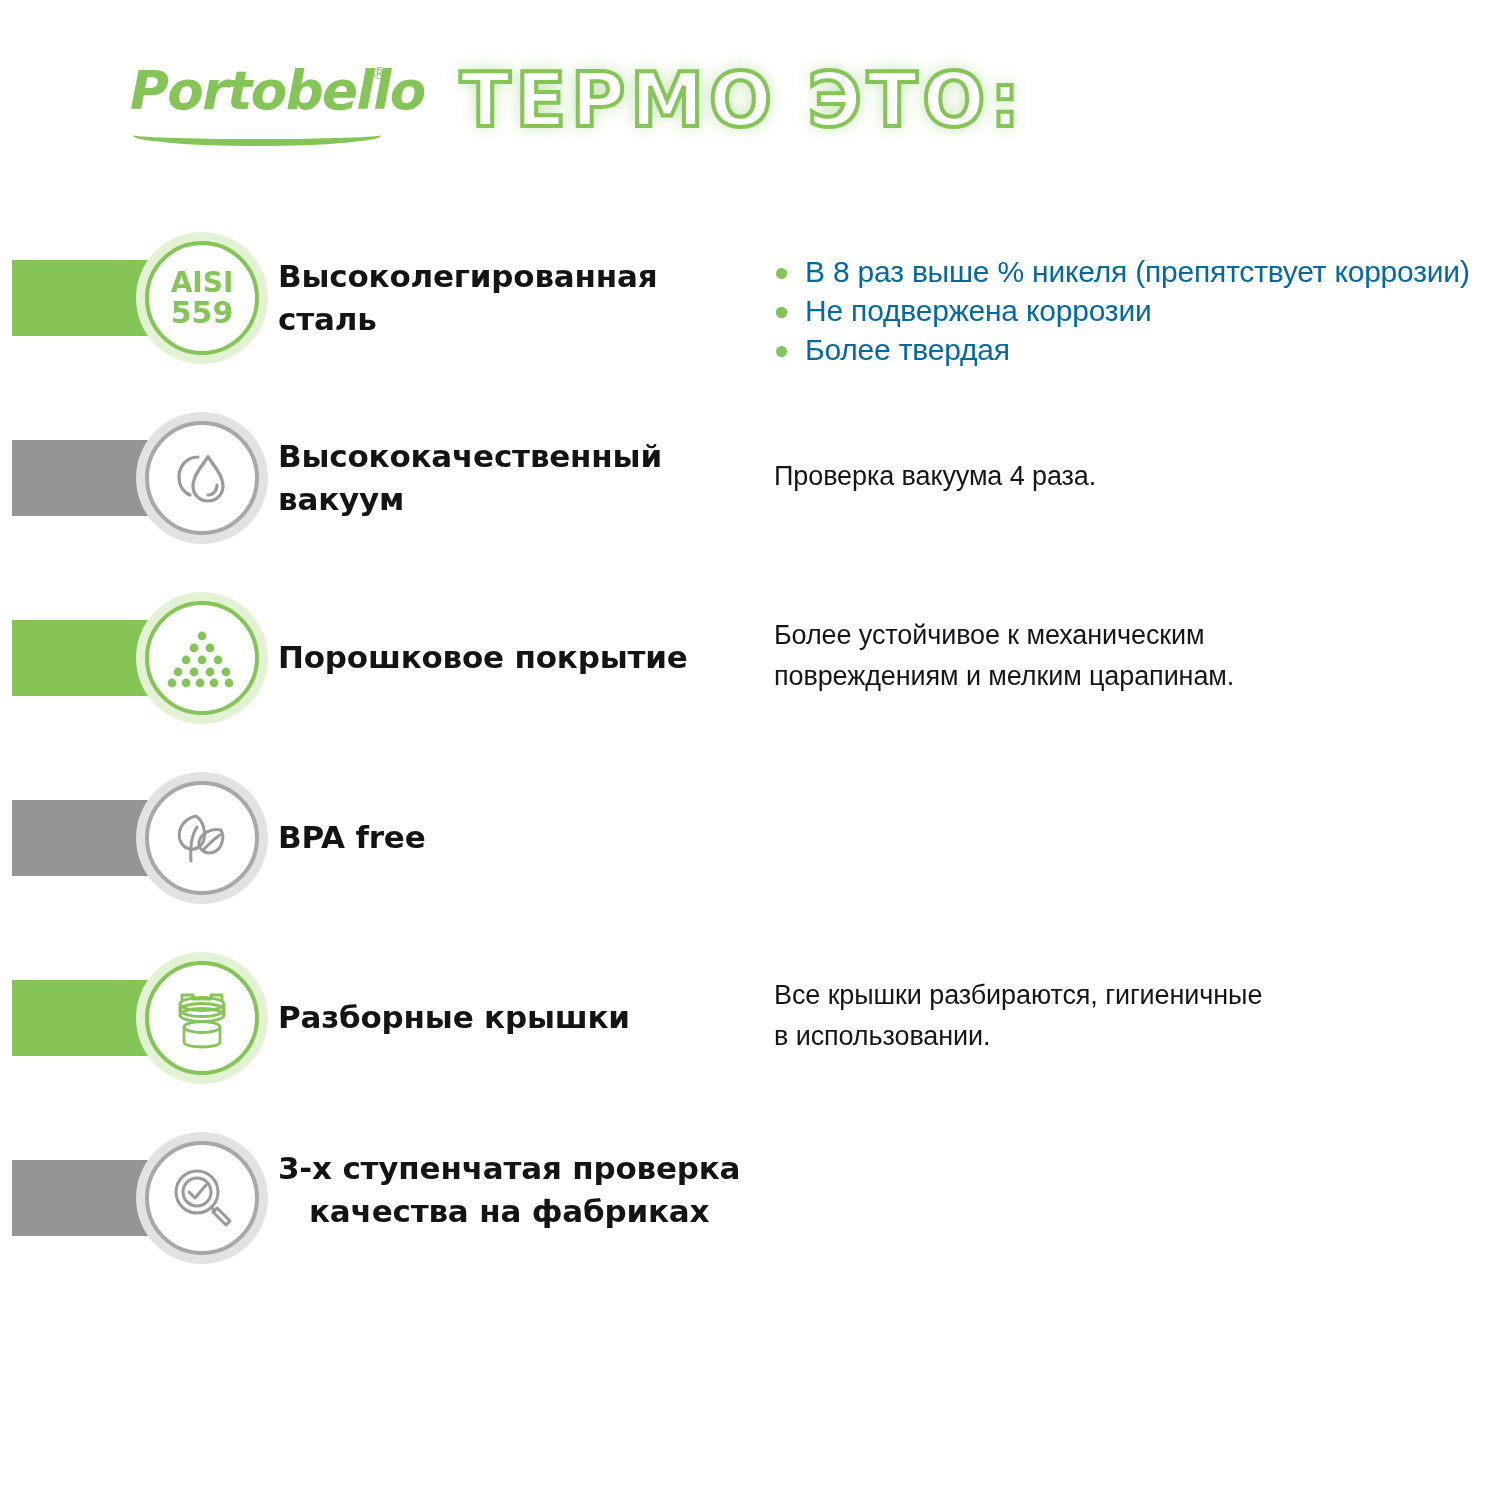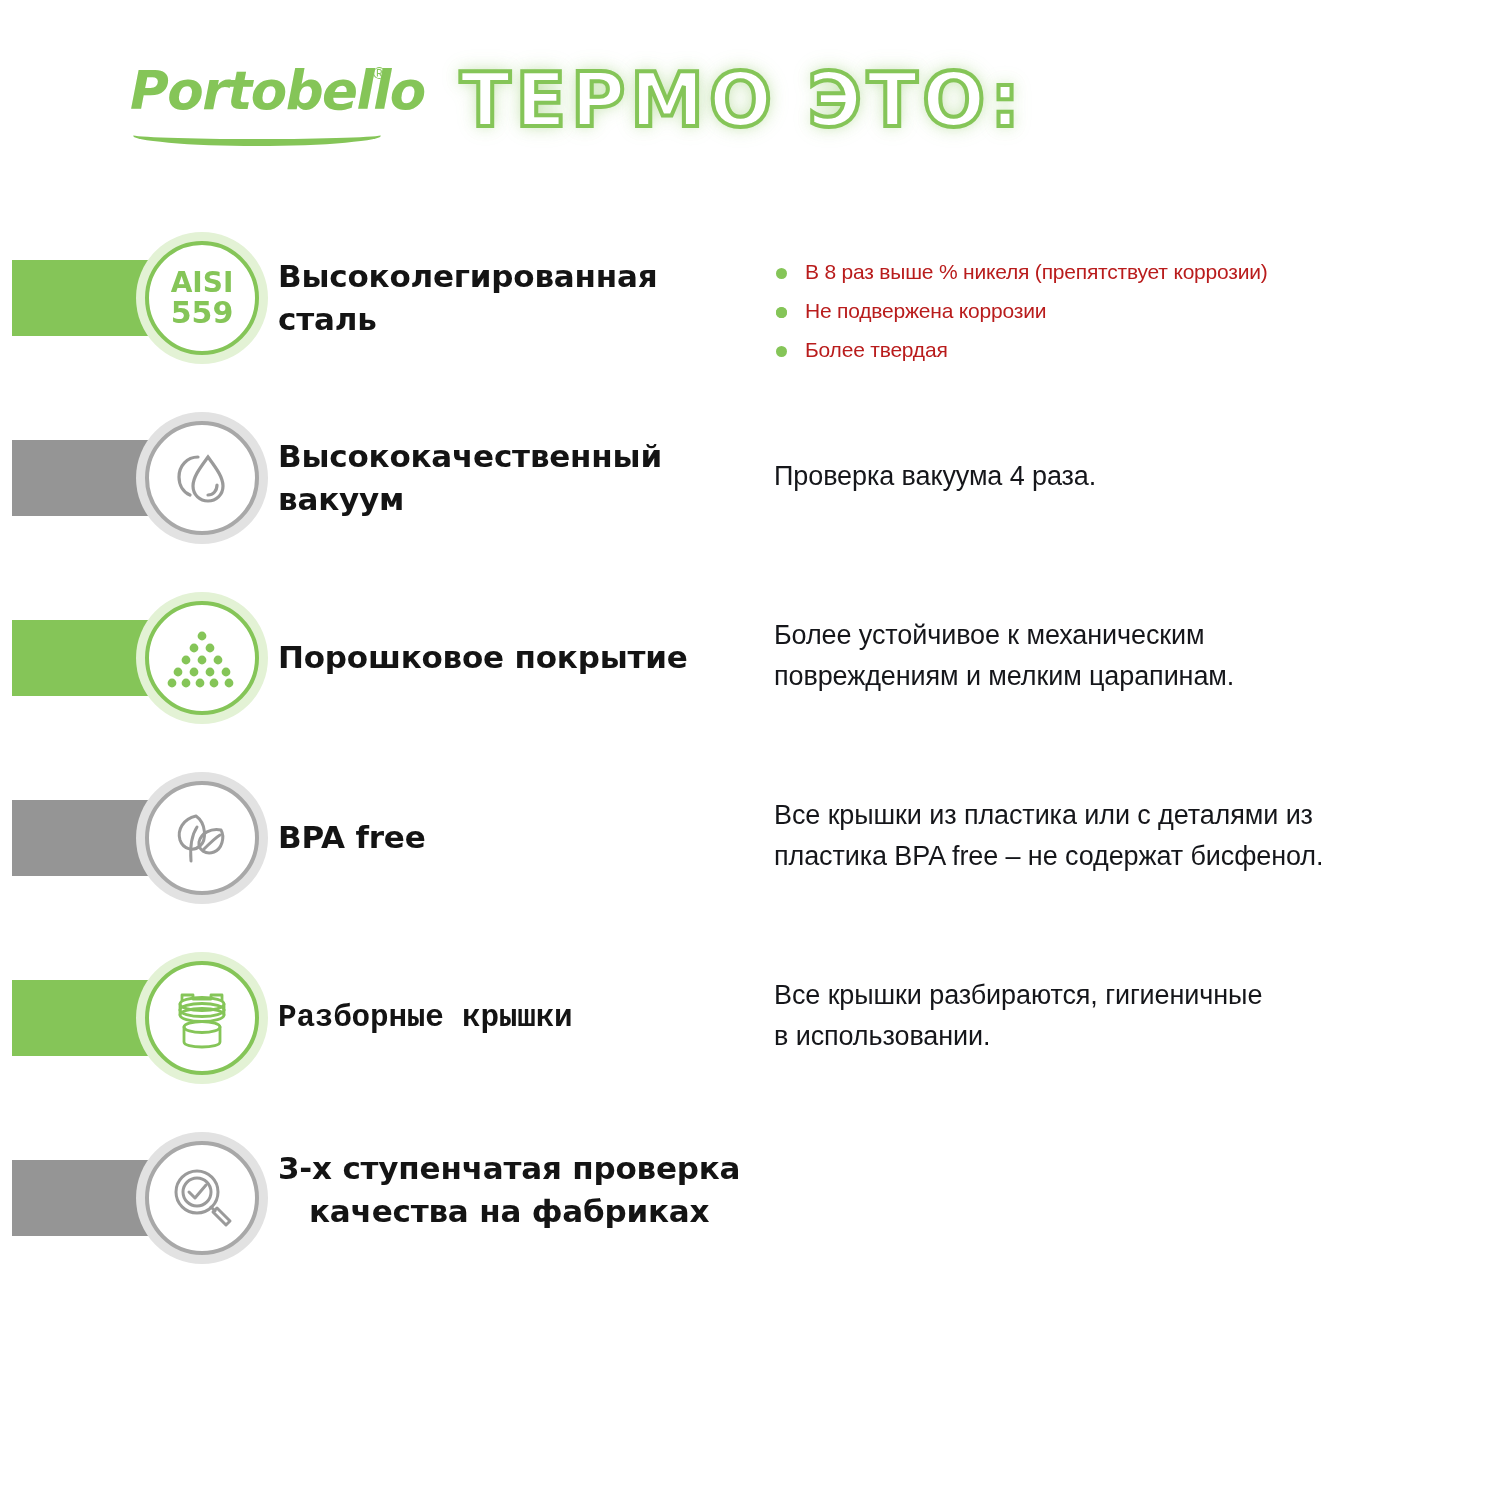--- a/index.html
+++ b/index.html
@@ -142,23 +142,23 @@
     line-height: 41px;
     color: #15161a;
     letter-spacing: -0.1px;
     white-space: pre-line;
   }
 
   .bullets { position: absolute; left: 762px; list-style: none; }
   .bullets li {
     position: relative;
     padding-left: 31px;
-    font-size: 21px;
+    font-size: 30px;
     line-height: 39px;
-    color: #b91c1c;
+    color: #0369a1;
     letter-spacing: -0.2px;
     white-space: nowrap;
   }
   .bullets li .dot {
     position: absolute;
     left: 2px; top: 16px;
     width: 11px; height: 11px;
     border-radius: 50%;
     background: #85C558;
   }
@@ -271,43 +271,41 @@
         <div class="art">
           <svg width="70" height="70" viewBox="0 0 70 70" fill="none" stroke="#9a9a9a" stroke-width="3" stroke-linecap="round">
             <path d="M29 13 C16 16 10 27 13 37 C16 46 26 49 33 43 C40 37 39 20 29 13 Z"></path>
             <path d="M24 58 C23 45 24 33 30 24"></path>
             <path d="M54 27 C44 25 34 30 32 39 C31 47 39 52 47 49 C55 46 58 34 54 27 Z"></path>
             <path d="M36 47 C42 41 48 35 53 32"></path>
           </svg>
         </div>
       </div>
       <div class="row-title" style="top:48px;">BPA free</div>
-      <div class="row-body" style="top:27px;">Все крышки из пластика или с деталями из
-пластика BPA free – не содержат бисфенол.</div>
     </div>
 
     <div class="row" id="row-4">
       <div class="bar green"></div>
       <div class="badge green">
         <div class="glow"></div>
         <div class="disc"></div>
         <div class="art">
           <svg width="72" height="72" viewBox="0 0 72 72" fill="none" stroke="#85C558" stroke-width="2.8" stroke-linejoin="round" stroke-linecap="round">
             <path d="M16 18 L16 13 L27 13 L27 17 L45 17 L45 13 L56 13 L56 18"></path>
             <ellipse cx="36" cy="22" rx="22" ry="6.5"></ellipse>
             <path d="M14 22 L14 28 M58 22 L58 28"></path>
             <ellipse cx="36" cy="28" rx="22" ry="6.5"></ellipse>
             <path d="M14 28 L14 33 M58 28 L58 33"></path>
             <ellipse cx="36" cy="33" rx="22" ry="6.5"></ellipse>
             <ellipse cx="36" cy="45" rx="18" ry="5.5"></ellipse>
             <path d="M18 45 L18 60 C18 63 26 65 36 65 C46 65 54 63 54 60 L54 45"></path>
           </svg>
         </div>
       </div>
-      <div class="row-title" style="top:48px;font-family:Liberation Mono, monospace;">Разборные крышки</div>
+      <div class="row-title" style="top:48px;">Разборные крышки</div>
       <div class="row-body" style="top:27px;">Все крышки разбираются, гигиеничные
 в использовании.</div>
     </div>
 
     <div class="row" id="row-5">
       <div class="bar gray"></div>
       <div class="badge gray">
         <div class="glow"></div>
         <div class="disc"></div>
         <div class="art">

